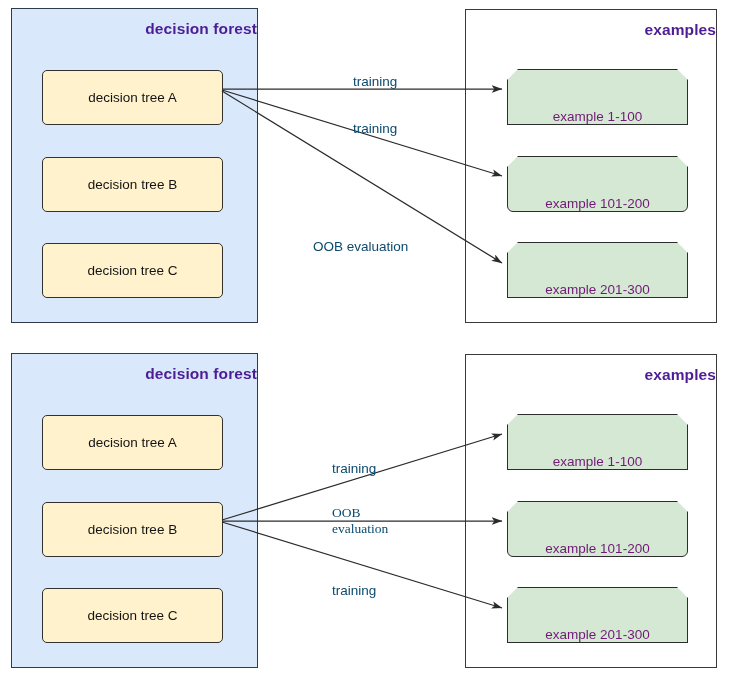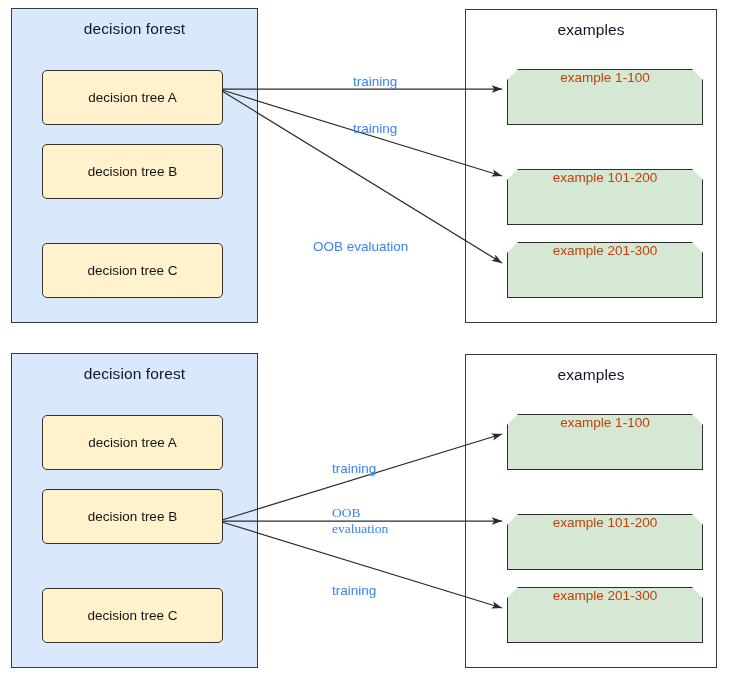--- a/index.html
+++ b/index.html
@@ -43,77 +43,77 @@
     background: #ffffff;
     border: 1.5px solid #3a3a3a;
     box-sizing: border-box;
     padding-left: 40px;
   }
   .group-title {
     position: absolute;
     left: 0;
     right: 0;
     top: 11px;
-    text-align: center;
+    text-align: right;
     font-size: 15.5px;
-    font-weight: normal;
+    font-weight: bold;
     letter-spacing: 0.1px;
-    color: #0f172a;
+    color: #4c1d95;
   }
 
   .tree-node {
     position: absolute;
     left: 30px;
     width: 181px;
     height: 55px;
     background: #fff2cc;
     border: 1.4px solid #33312e;
     border-radius: 5px;
     box-sizing: border-box;
     display: flex;
     align-items: center;
     justify-content: center;
     font-size: 13.5px;
     color: #131313;
   }
   .tree-a { top: 61px; }
-  .tree-b { top: 135px; }
+  .tree-b { top: 148px; }
   .tree-c { top: 234px; justify-content: center; }
 
   .example-node {
     position: absolute;
     left: 41px;
-    width: 196px;
+    width: 181px;
     height: 56px;
     background: #d5e8d4;
     border: 1.4px solid #2d2d2d;
     box-sizing: border-box;
     display: flex;
-    align-items: flex-start;
+    align-items: flex-end;
     justify-content: center;
     font-size: 13.5px;
-    color: #c2410c;
+    color: #701a75;
     clip-path: polygon(0 11px, 11px 0, calc(100% - 11px) 0, 100% 11px, 100% 100%, 0 100%);
   }
   .ex-1 { top: 59px; }
-  .ex-2 { top: 159px; }
+  .ex-2 { top: 146px; border-radius: 6px; }
   .ex-3 { top: 232px; }
 
   .arrow-layer {
     position: absolute;
     left: 0;
     top: 0;
     width: 737px;
     height: 340px;
     pointer-events: none;
   }
   .edge-label {
     position: absolute;
     font-size: 13.5px;
-    color: #3b82f6;
+    color: #0c4a6e;
     white-space: nowrap;
     background: transparent;
     line-height: 1.18;
   }
 </style>
 </head>
 <body>
 
 <div class="panel" id="panel-top">
 

